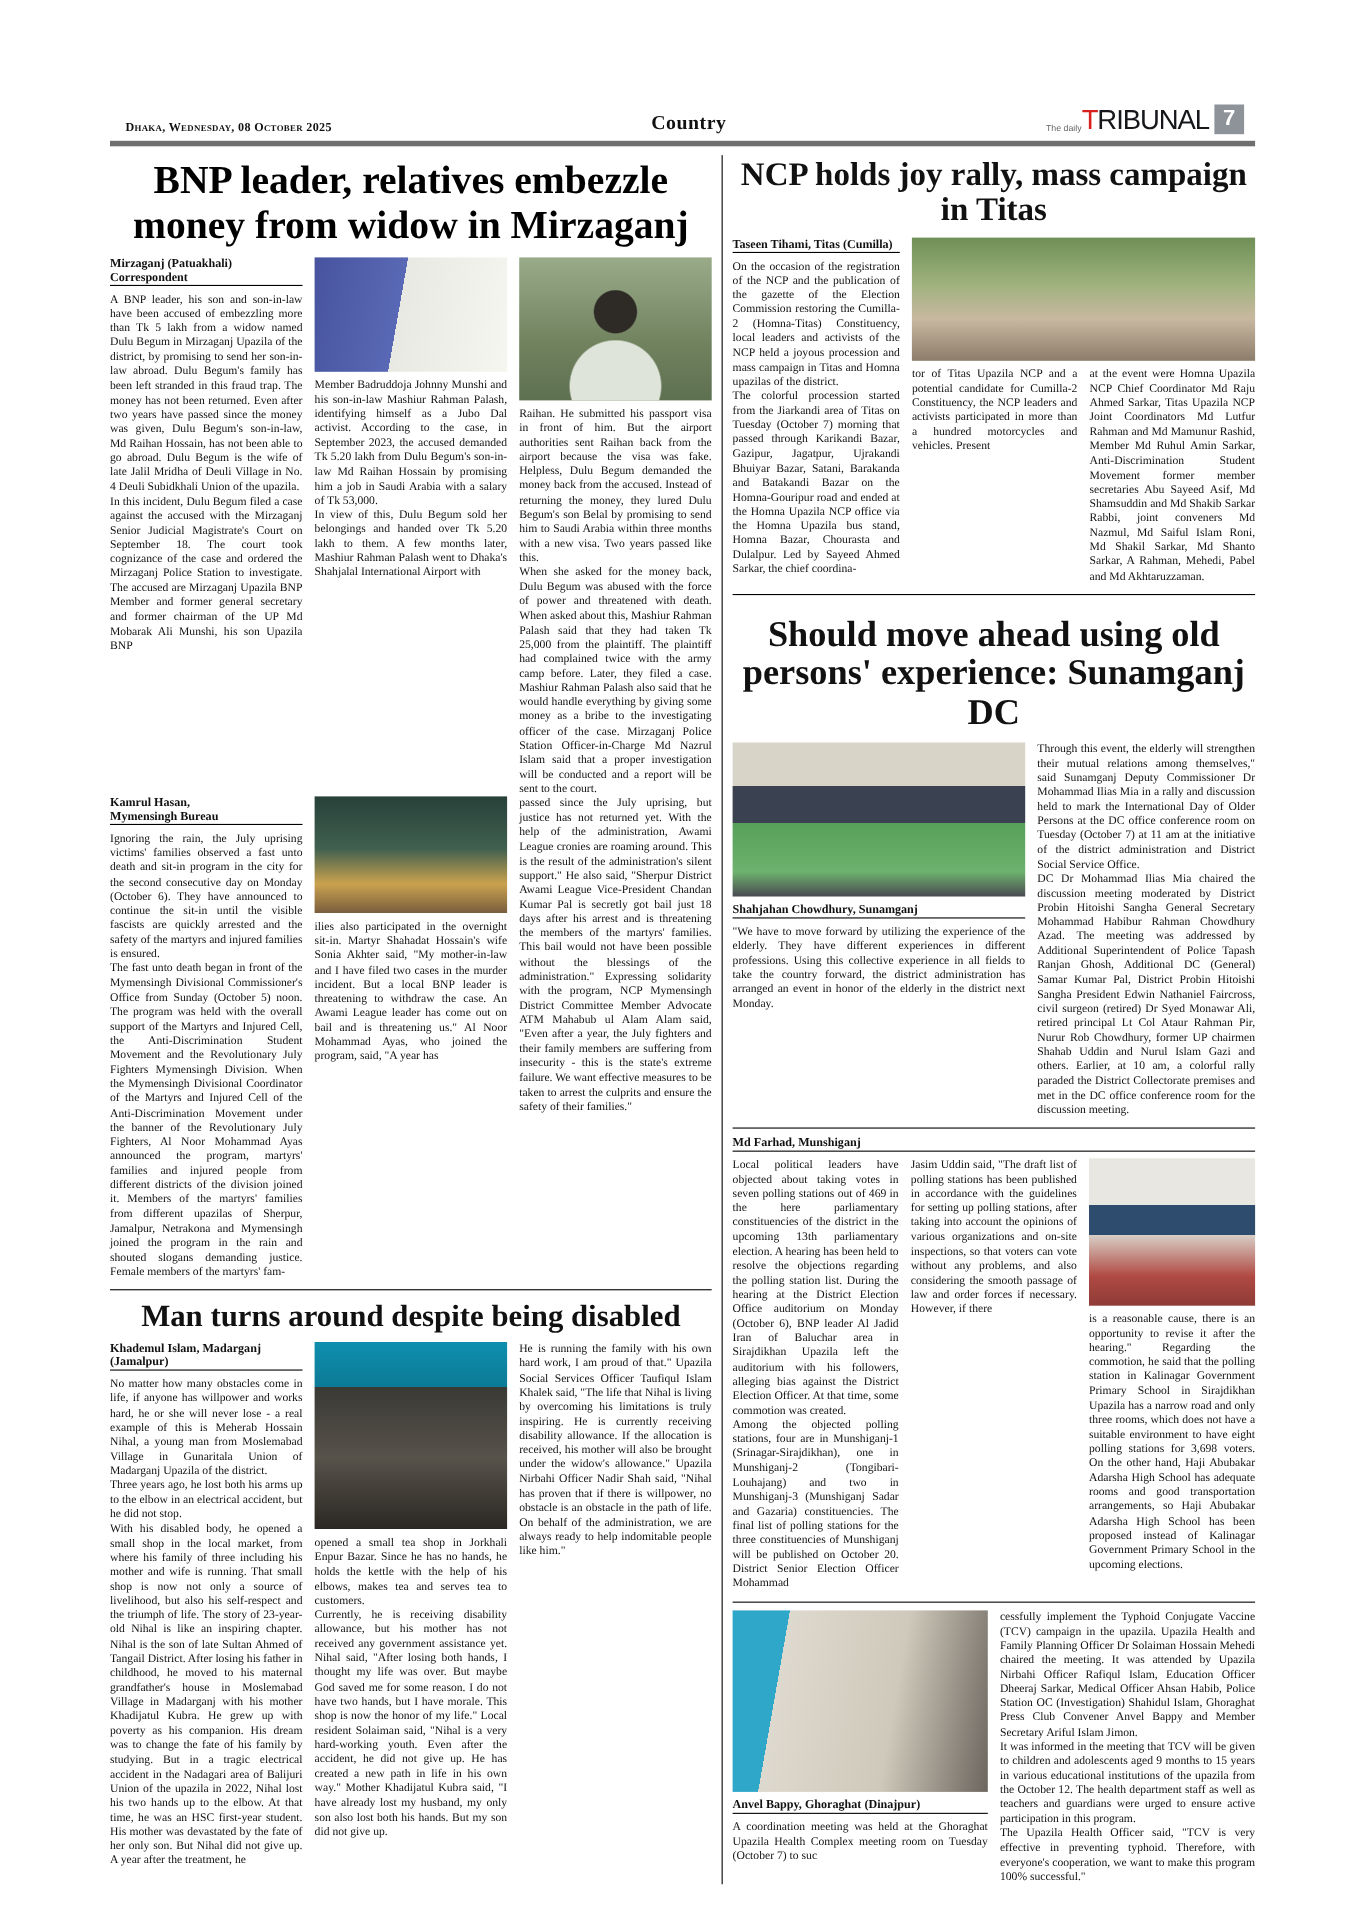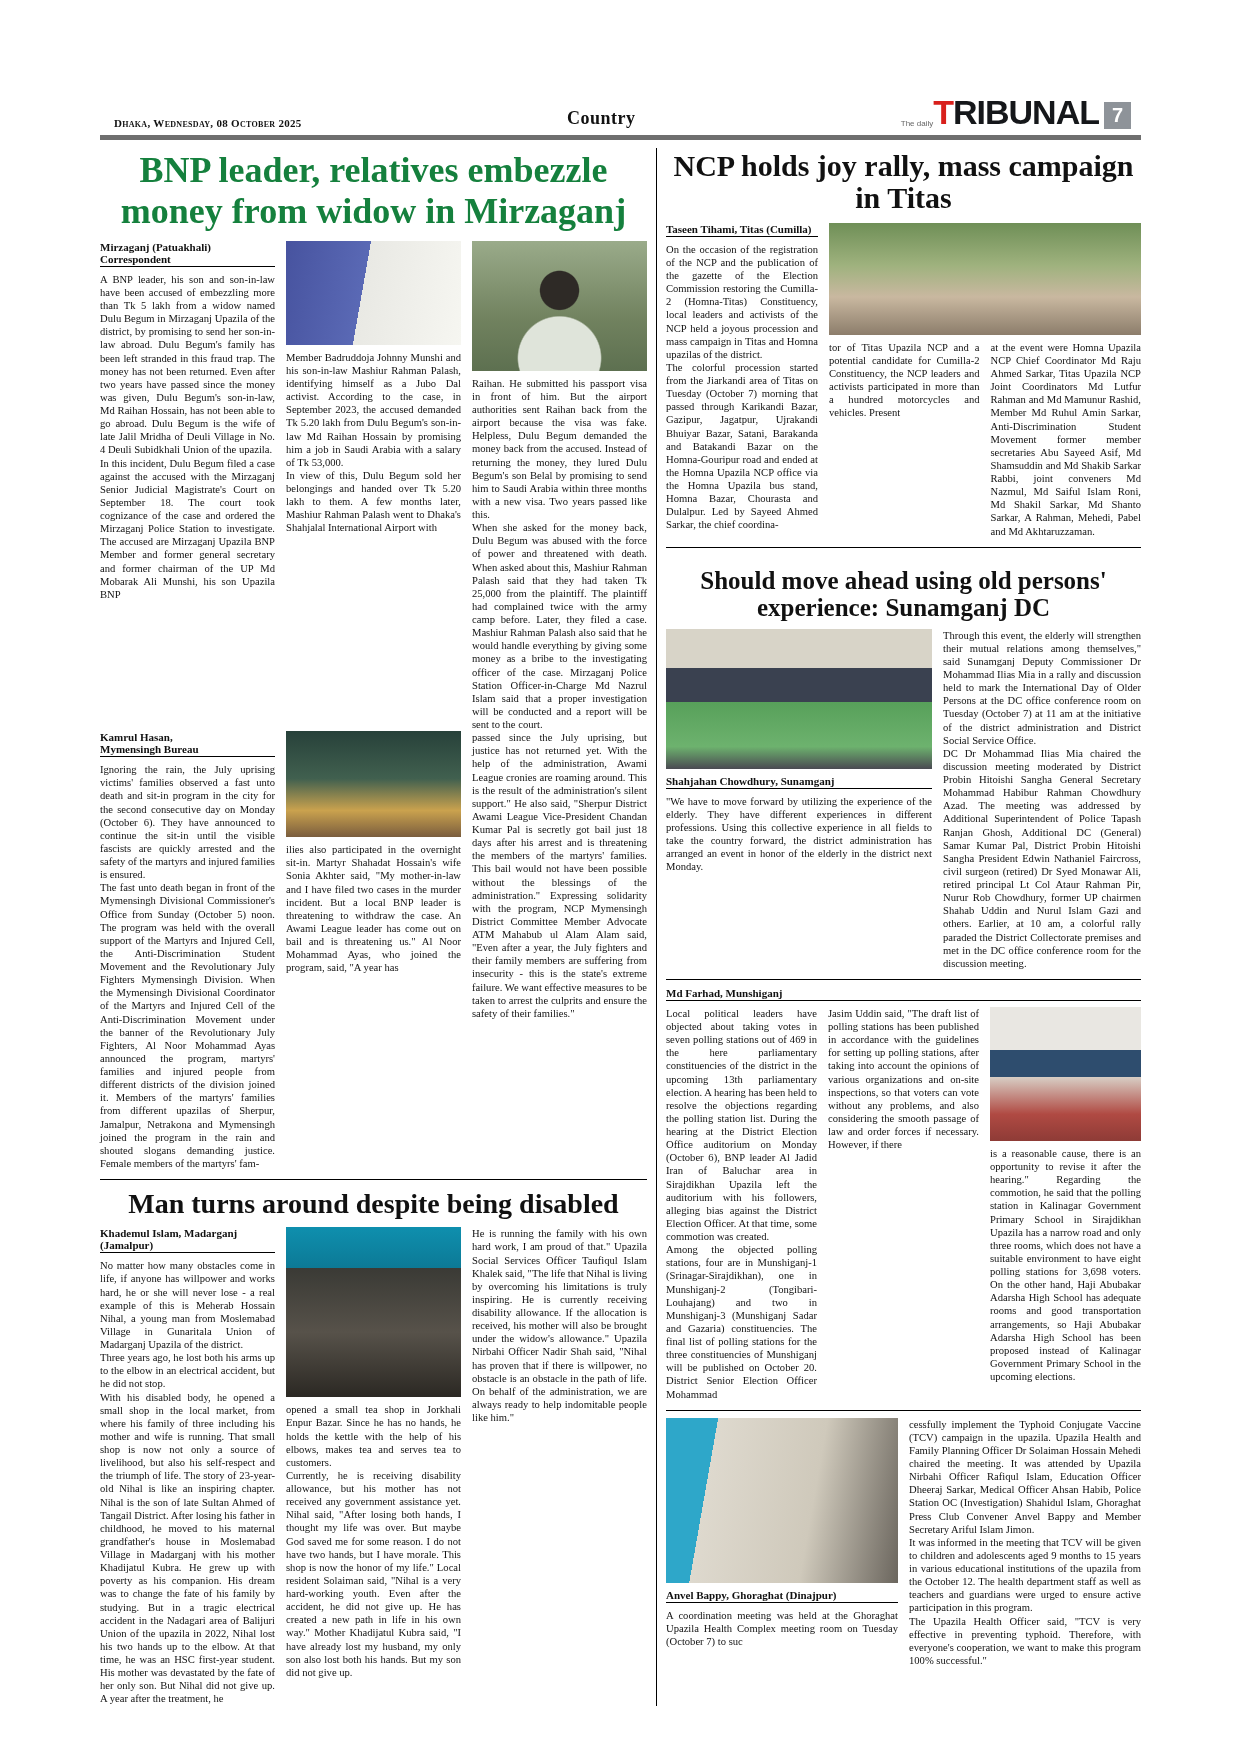--- a/index.html
+++ b/index.html
@@ -6,38 +6,38 @@
   .page{position:relative;width:1241px;min-height:1754px;margin:0 auto;background:#fff;
         font-family:"Liberation Serif", serif;color:#111;box-sizing:border-box;
         padding:95px 100px 40px 100px;}
   
   .masthead{display:flex;align-items:flex-end;justify-content:space-between;padding:0 10px 4px 14px;}
   .mh-date{font-size:11px;font-weight:bold;font-variant:small-caps;letter-spacing:.3px;}
   .mh-section{font-size:18px;font-weight:bold;letter-spacing:.5px;}
   .mh-logo{display:flex;align-items:flex-end;gap:5px;}
   .logo-stack{display:flex;flex-direction:row;align-items:flex-end;line-height:1;}
   .logo-tagline{font-family:"Liberation Sans",sans-serif;font-size:8px;color:#666;margin-bottom:1px;}
-  .logo-word{font-family:"Liberation Sans",sans-serif;font-weight:bold;font-size:34px;letter-spacing:-1px;}
+  .logo-word{font-family:"Liberation Sans",sans-serif;font-weight:normal;font-size:25px;letter-spacing:-1px;}
   .logo-t{color:#d8201c;}
   .logo-rest{color:#15171a;}
   .pagenum-box{width:27px;height:27px;background:#8e9399;color:#fff;display:flex;align-items:center;
         justify-content:center;font-family:"Liberation Sans",sans-serif;font-weight:bold;font-size:20px;}
   .rule-bar{height:5px;background:#6f6f6f;margin:2px 0 8px 0;}
   
   .content{display:flex;align-items:stretch;}
   .col-left{width:556px;padding-right:9px;box-sizing:border-box;}
   .col-right{width:485px;border-left:1px solid #000;padding-left:9px;box-sizing:border-box;}
   article{margin:0;}
   .sep{border-top:1.5px solid #000;margin-top:9px;padding-top:7px;}
   
   .hl{font-weight:bold;text-align:center;line-height:1.08;margin:2px 4px 8px 4px;}
-  .hl-red{color:#15803d;font-size:36px;line-height:1.15;}
+  .hl-red{color:#000000;font-size:36px;line-height:1.15;}
   .hl-30{font-size:30px;}
   .hl-28{font-size:28px;}
-  .hl-27{font-size:25px;margin-top:12px;}
+  .hl-27{font-size:33px;margin-top:12px;}
   .banner{background:#129fc5;color:#fff;font-weight:bold;font-size:27px;line-height:1.25;
           text-align:center;padding:7px 10px;margin:4px 0 9px 0;}
   .byline{font-size:11px;font-weight:bold;border-bottom:1.2px solid #000;padding-bottom:1px;
           margin:0 0 6px 0;white-space:pre-line;}
   .caption-byline{margin-top:5px;}
   .bodytext{font-size:10.6px;line-height:1.24;text-align:justify;white-space:pre-line;}
   .cols{display:flex;gap:11px;}
   .cols>.col{flex:1;min-width:0;}
   
   .photo{width:100%;margin-bottom:6px;}

